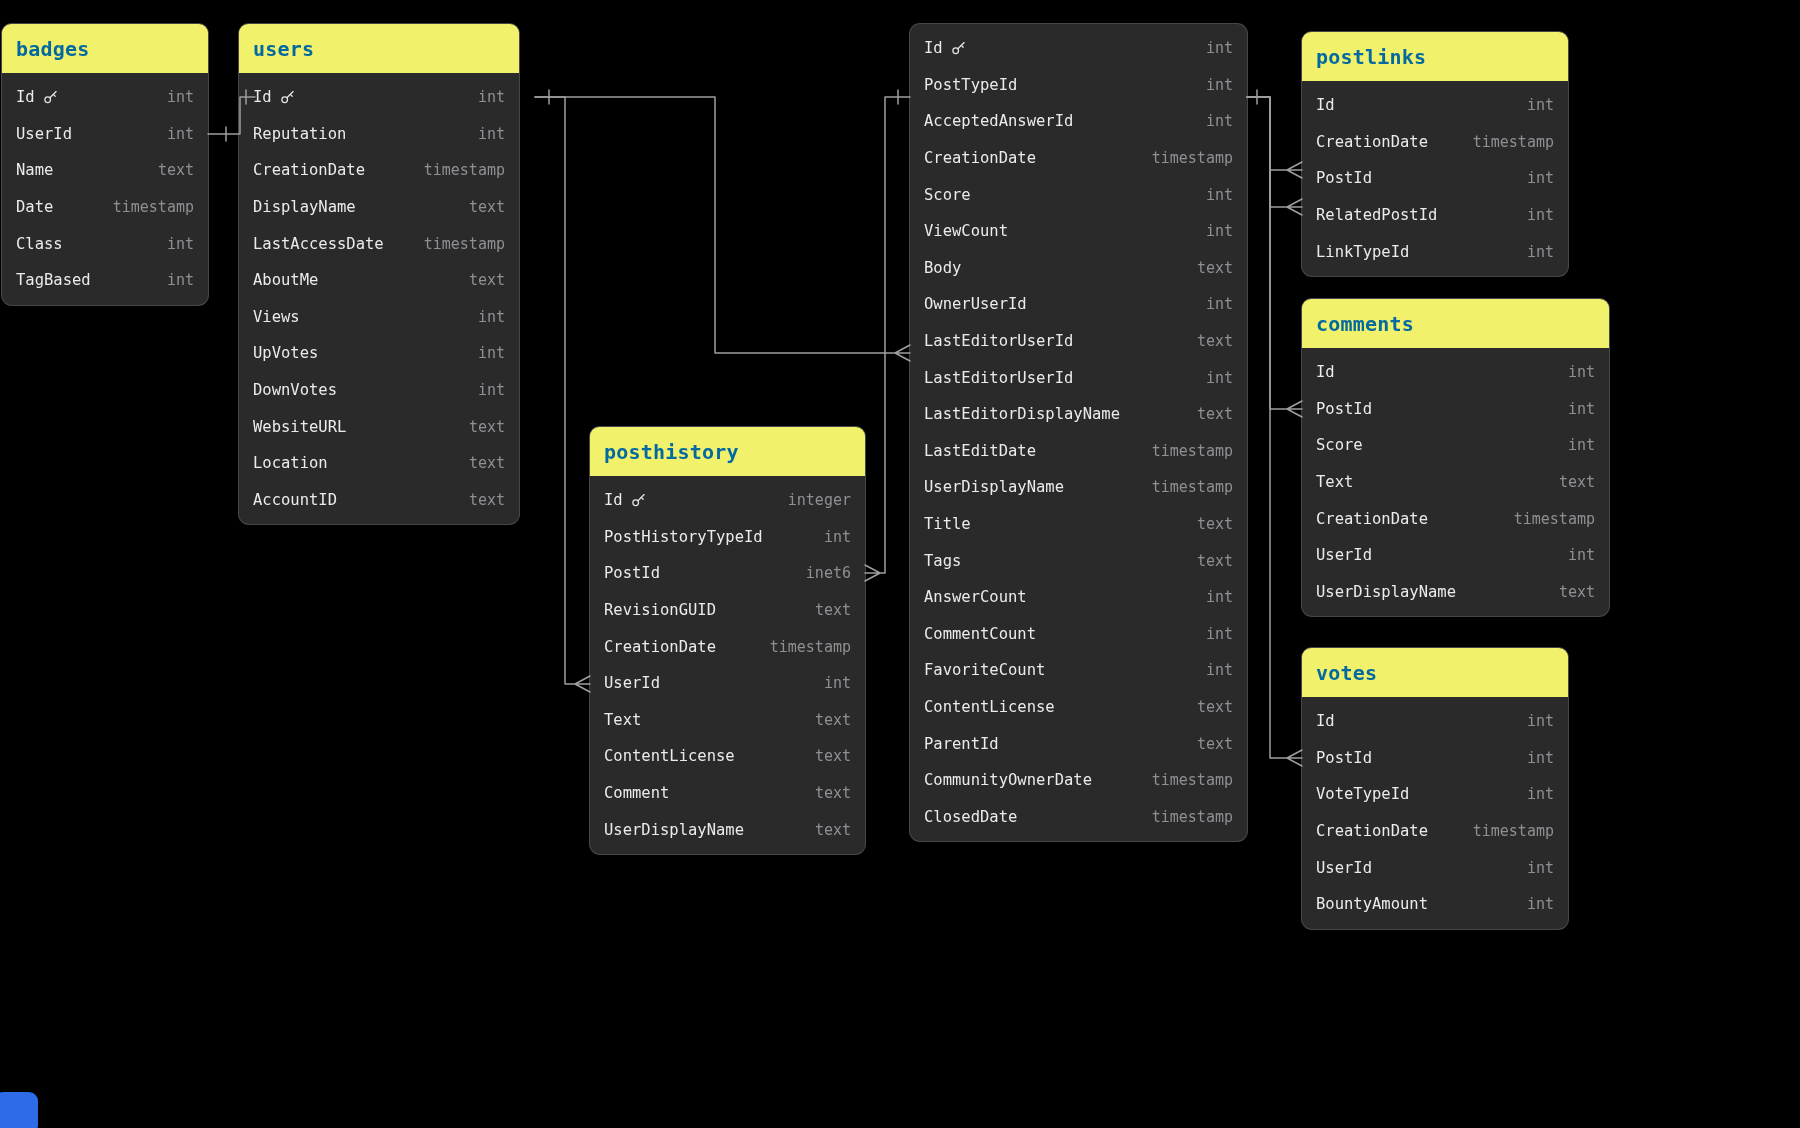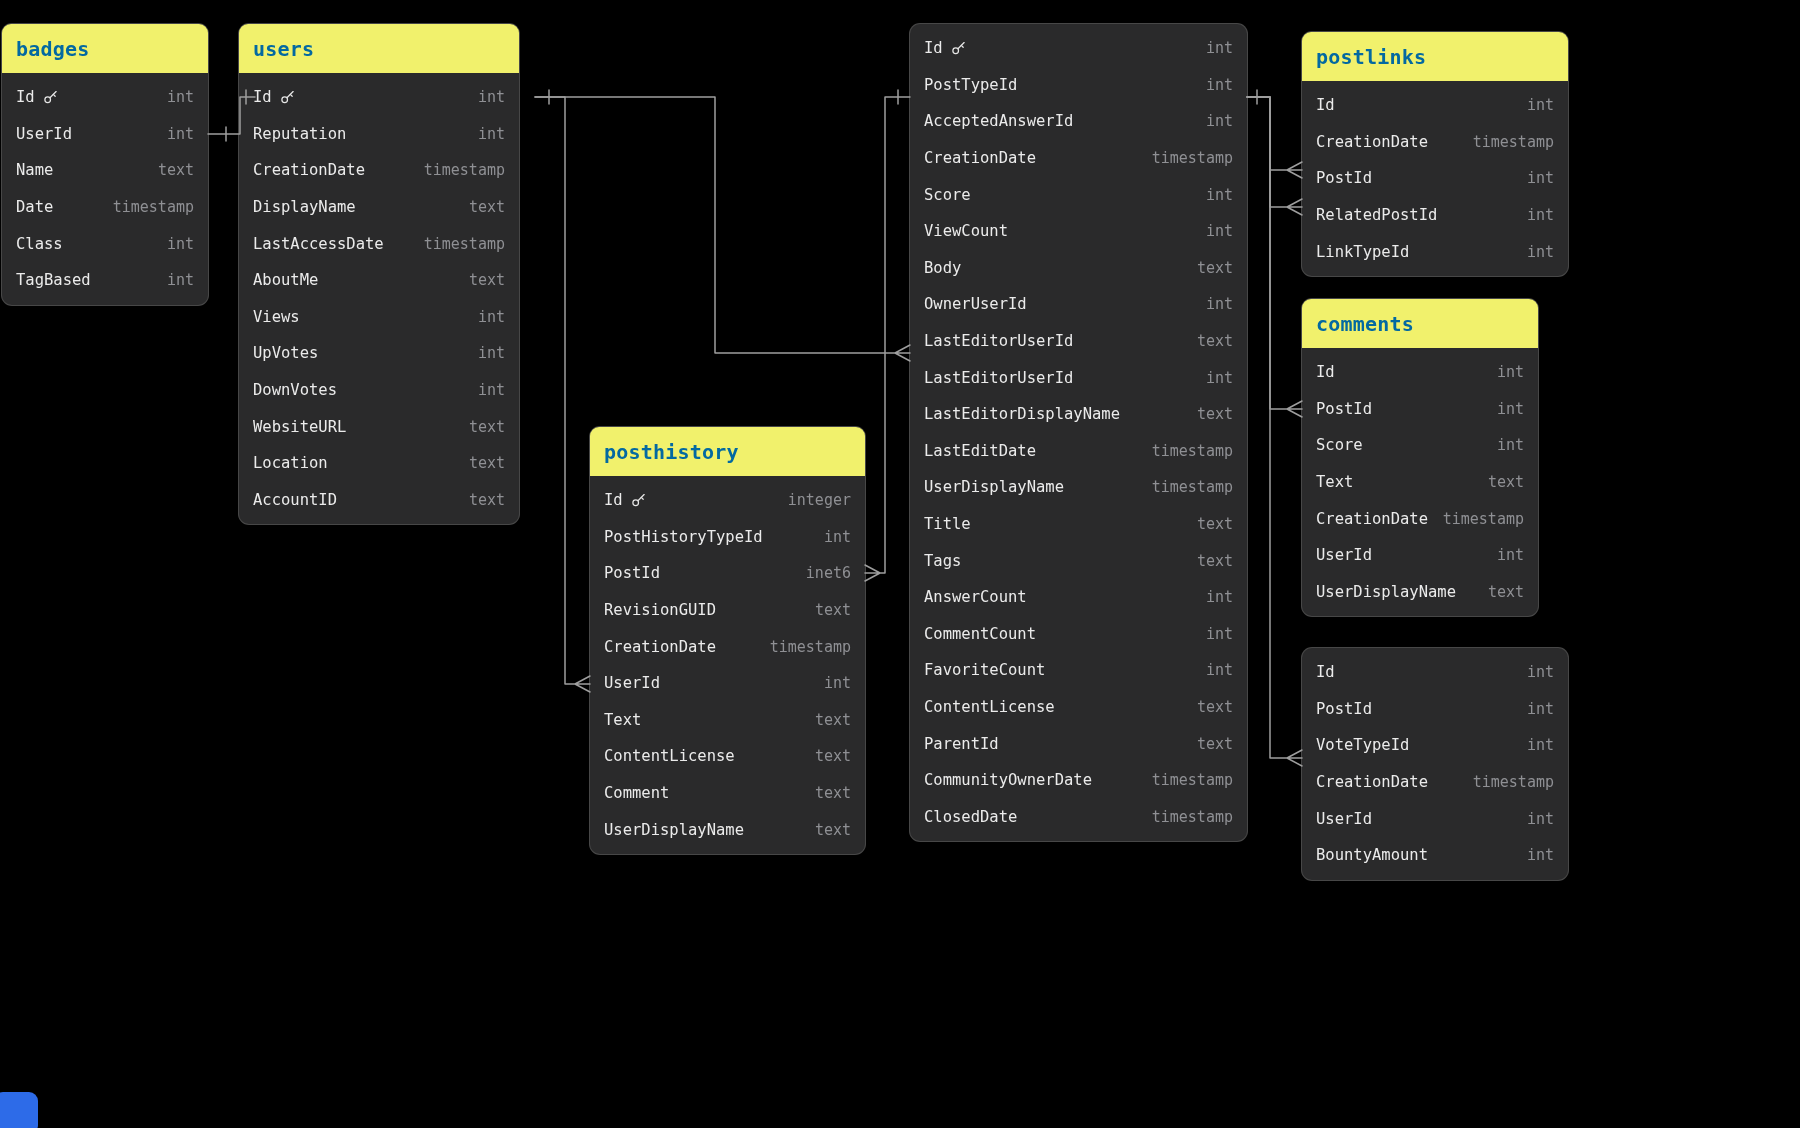--- a/index.html
+++ b/index.html
@@ -399,21 +399,21 @@
           <span class="row-spacer"></span>
           <span class="f-type">int</span>
         </div>
         <div class="t-row">
           <span class="f-name">LinkTypeId</span>
           <span class="row-spacer"></span>
           <span class="f-type">int</span>
         </div>
       </div>
     </div>
-    <div class="table-node" style="left: 1302px; top: 299px; width: 236px;">
+    <div class="table-node" style="left: 1302px; top: 299px; width: 307px;">
       <div class="t-header">
         <span class="t-title">comments</span>
       </div>
       <div class="t-body">
         <div class="t-row">
           <span class="f-name">Id</span>
           <span class="row-spacer"></span>
           <span class="f-type">int</span>
         </div>
         <div class="t-row">
@@ -442,20 +442,23 @@
           <span class="f-type">int</span>
         </div>
         <div class="t-row">
           <span class="f-name">UserDisplayName</span>
           <span class="row-spacer"></span>
           <span class="f-type">text</span>
         </div>
       </div>
     </div>
     <div class="table-node" style="left: 1302px; top: 648px; width: 266px;">
+      <div class="t-header">
+        <span class="t-title">votes</span>
+      </div>
       <div class="t-body">
         <div class="t-row">
           <span class="f-name">Id</span>
           <span class="row-spacer"></span>
           <span class="f-type">int</span>
         </div>
         <div class="t-row">
           <span class="f-name">PostId</span>
           <span class="row-spacer"></span>
           <span class="f-type">int</span>

